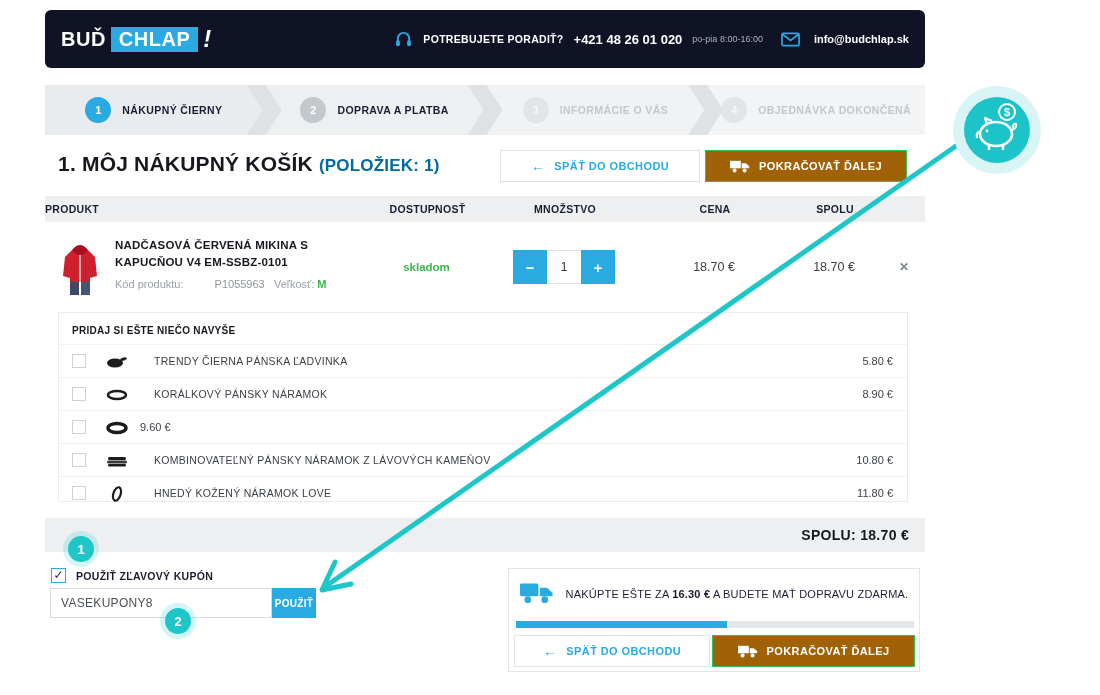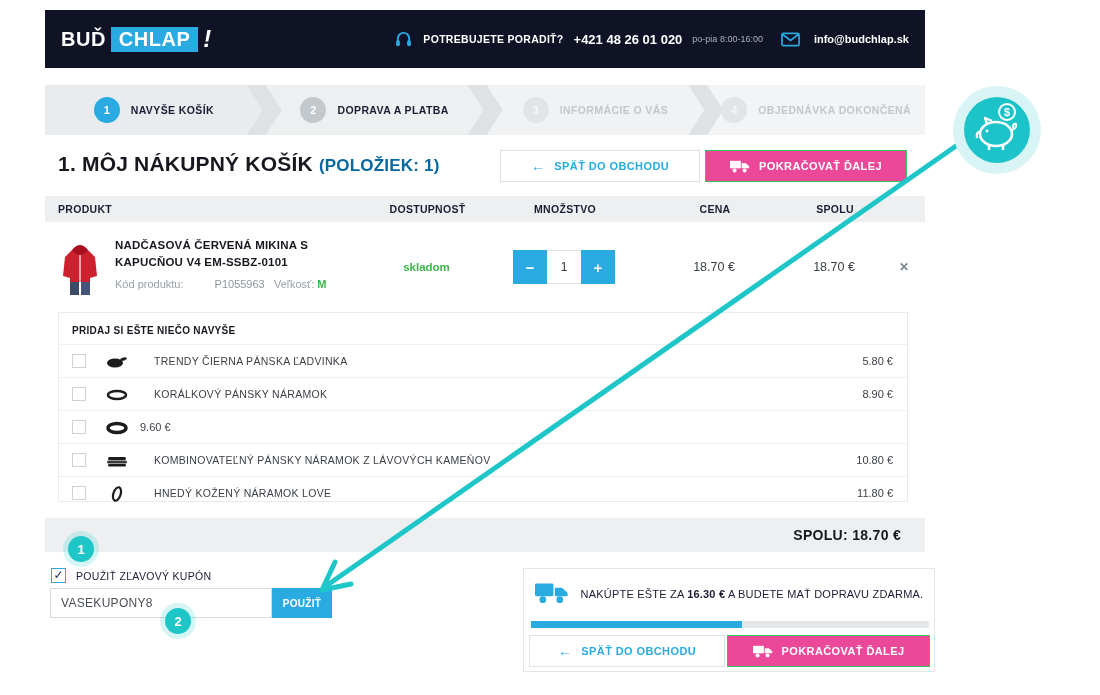--- a/index.html
+++ b/index.html
@@ -3,21 +3,21 @@
 <meta charset="utf-8">
 <style>
   * { margin:0; padding:0; box-sizing:border-box; }
   html,body { width:1100px; height:695px; background:#fff; overflow:hidden;
               font-family:"Liberation Sans", sans-serif; }
   .page { position:relative; width:1100px; height:695px; background:#fff; }
 
   
   .topbar { position:absolute; left:45px; top:10px; width:880px; height:58px;
             background:#101226; display:flex; align-items:center; justify-content:space-between;
-            padding:0 16px; }
+            padding:0 16px;border-radius:6px; }
   .logo { display:flex; align-items:center; gap:5px; }
   .logo-bud { color:#fff; font-weight:bold; font-size:20px; letter-spacing:.5px; }
   .logo-chlap { color:#fff; font-weight:bold; font-size:20px; background:#29abe2; padding:1px 8px; letter-spacing:.5px; }
   .logo-excl { color:#fff; font-weight:bold; font-size:24px; font-style:italic; }
   .topbar-right { display:flex; align-items:center; gap:10px; }
   .tb-help { color:#fff; font-size:10.5px; font-weight:bold; letter-spacing:.3px; }
   .tb-phone { color:#fff; font-size:13px; font-weight:bold; }
   .tb-hours { color:#aab1bb; font-size:9px; }
   .tb-email { color:#fff; font-size:11px; font-weight:bold; margin-left:4px; }
   .tb-icon { width:19px; height:19px; display:inline-flex; }
@@ -37,31 +37,31 @@
   .s3 .step-num, .s4 .step-num { background:#e2e5e8; color:#f4f6f7; }
   .step-label { font-size:10.5px; font-weight:bold; letter-spacing:.4px; color:#1b1c33; }
   .s3 .step-label, .s4 .step-label { color:#c3c8cd; }
 
   
   .page-title { position:absolute; left:58px; top:152px; font-size:21px; font-weight:bold; color:#17181f; letter-spacing:.2px; }
   .items-count { color:#0369a1; font-size:17px; font-weight:bold; }
   .btn { display:flex; align-items:center; justify-content:center; gap:9px; cursor:pointer;
          font-size:11px; font-weight:bold; letter-spacing:.4px; }
   .btn-back { background:#fff; border:1px solid #dfe3e6; color:#29abe2; }
-  .btn-green { background:#ec4899; border:1px solid #2dc659; color:#fff; }
+  .btn-green { background:#a16207; border:1px solid #2dc659; color:#fff; }
   .btn-back-top { position:absolute; left:500px; top:150px; width:200px; height:32px; }
   .btn-green-top { position:absolute; left:705px; top:150px; width:202px; height:32px; }
   .arrow-left { font-size:14px; font-weight:bold; }
   .truck-svg { width:20px; height:13px; }
 
   
   .thead { position:absolute; left:45px; top:196px; width:880px; height:26px; background:#edeff1;
            display:grid; grid-template-columns:325px 115px 160px 140px 100px 40px; align-items:center; }
   .th { font-size:10.5px; font-weight:bold; color:#1b1c33; letter-spacing:.3px; text-align:center; }
-  .th.first { text-align:left; padding-left:13px; }
+  .th.first { text-align:left; }
   .prow { position:absolute; left:44px; top:222px; width:880px; height:90px; background:#fff;
           display:grid; grid-template-columns:325px 115px 160px 140px 100px 40px; align-items:center; }
   .pcell-product { display:flex; gap:12px; padding-left:13px; align-items:flex-start; }
   .pthumb { width:46px; height:60px; flex:none; }
   .pname { font-size:11.5px; font-weight:bold; color:#17181f; line-height:1.5; letter-spacing:.2px; width:250px; }
   .pmeta { font-size:11px; color:#9aa1a8; margin-top:6px; }
   .pmeta .code { color:#8f969d;padding-left:28px; }
   .pmeta .size { color:#3db54a; font-weight:bold; }
   .avail { color:#3db54a; font-size:11.5px; font-weight:bold; text-align:center; }
   .qty-wrap { display:flex; align-items:center; justify-content:center; }
@@ -78,38 +78,38 @@
   .upsell-title { font-size:10px; font-weight:bold; color:#17181f; letter-spacing:.3px; padding:2px 0 8px 13px; }
   .upsell-row { height:33px; display:flex; align-items:center; gap:0; border-top:1px solid #eef0f2; padding:0 14px 0 13px; }
   .up-check { width:14px; height:14px; border:1px solid #ccd2d6; background:#fff; flex:none; cursor:pointer; }
   .up-icon { width:46px; text-align:center; flex:none; margin-left:8px; }
   .up-icon svg { vertical-align:middle; }
   .up-name { font-size:10.5px; color:#3a3f45; letter-spacing:.3px; margin-left:14px; flex:1; }
   .up-price { font-size:11px; color:#3a3f45; }
 
   
   .total-row { position:absolute; left:45px; top:518px; width:880px; height:34px; background:#edeff1;
-               display:flex; align-items:center; justify-content:flex-end; padding-right:24px; }
+               display:flex; align-items:center; justify-content:flex-end; padding-right:16px; }
   .total-text { font-size:14px; font-weight:bold; color:#17181f; letter-spacing:.3px; }
 
   
   .coupon-check-row { position:absolute; left:51px; top:568px; display:flex; align-items:center; gap:10px; }
   .coupon-checkbox { width:15px; height:15px; border:1px solid #29abe2; background:#fff; color:#17305a;
                      font-size:12px; line-height:13px; text-align:center; cursor:pointer; }
-  .coupon-label { font-size:10.5px; font-weight:normal; color:#1b1c33; letter-spacing:.3px; }
+  .coupon-label { font-size:10.5px; font-weight:bold; color:#1b1c33; letter-spacing:.3px; }
   .coupon-input { position:absolute; left:50px; top:588px; width:222px; height:30px;
                   border:1px solid #d6dadd; padding:8px 10px; font-size:12px; color:#4a4f55;
                   font-family:"Liberation Sans", sans-serif; letter-spacing:.3px; }
-  .apply-btn { position:absolute; left:272px; top:588px; width:60px; height:30px; background:#29abe2;
+  .apply-btn { position:absolute; left:272px; top:588px; width:44px; height:30px; background:#29abe2;
                color:#fff; font-size:10px; font-weight:bold; display:flex; align-items:center;
                justify-content:center; letter-spacing:.3px; cursor:pointer; }
 
   
   .ship-box { position:absolute; left:508px; top:568px; width:412px; height:104px;
-              border:1px solid #e3e6e8; background:#fff;margin-left:15px; }
+              border:1px solid #e3e6e8; background:#fff; }
   .ship-row1 { display:flex; align-items:center; justify-content:center; gap:12px; margin-top:13px; }
   .ship-truck { width:34px; height:23px; }
   .ship-text { font-size:11px; color:#1b1c33; letter-spacing:.2px; }
   .ship-amount { font-weight:bold; }
   .ship-progress { position:absolute; left:7px; top:52px; width:398px; height:7px; background:#e4e7e9; }
   .ship-progress-fill { height:7px; background:#29abe2; width:53%; }
   .btn-back-bot { position:absolute; left:5px; top:66px; width:196px; height:32px; }
   .btn-green-bot { position:absolute; left:203px; top:66px; width:203px; height:32px; }
 
   
@@ -149,21 +149,21 @@
           <path d="M1.5 2l8.5 6.5L18.5 2"></path>
         </svg>
       </span>
       <span class="tb-email">info@budchlap.sk</span>
     </div>
   </div>
 
   <div class="steps">
     <div class="step s1">
       <span class="step-num">1</span>
-      <span class="step-label">NAVYŠE KOŠÍK</span>
+      <span class="step-label">NÁKUPNÝ ČIERNY</span>
     </div>
     <div class="step s2">
       <span class="step-num">2</span>
       <span class="step-label">DOPRAVA A PLATBA</span>
     </div>
     <div class="step s3">
       <span class="step-num">3</span>
       <span class="step-label">INFORMÁCIE O VÁS</span>
     </div>
     <div class="step s4">

